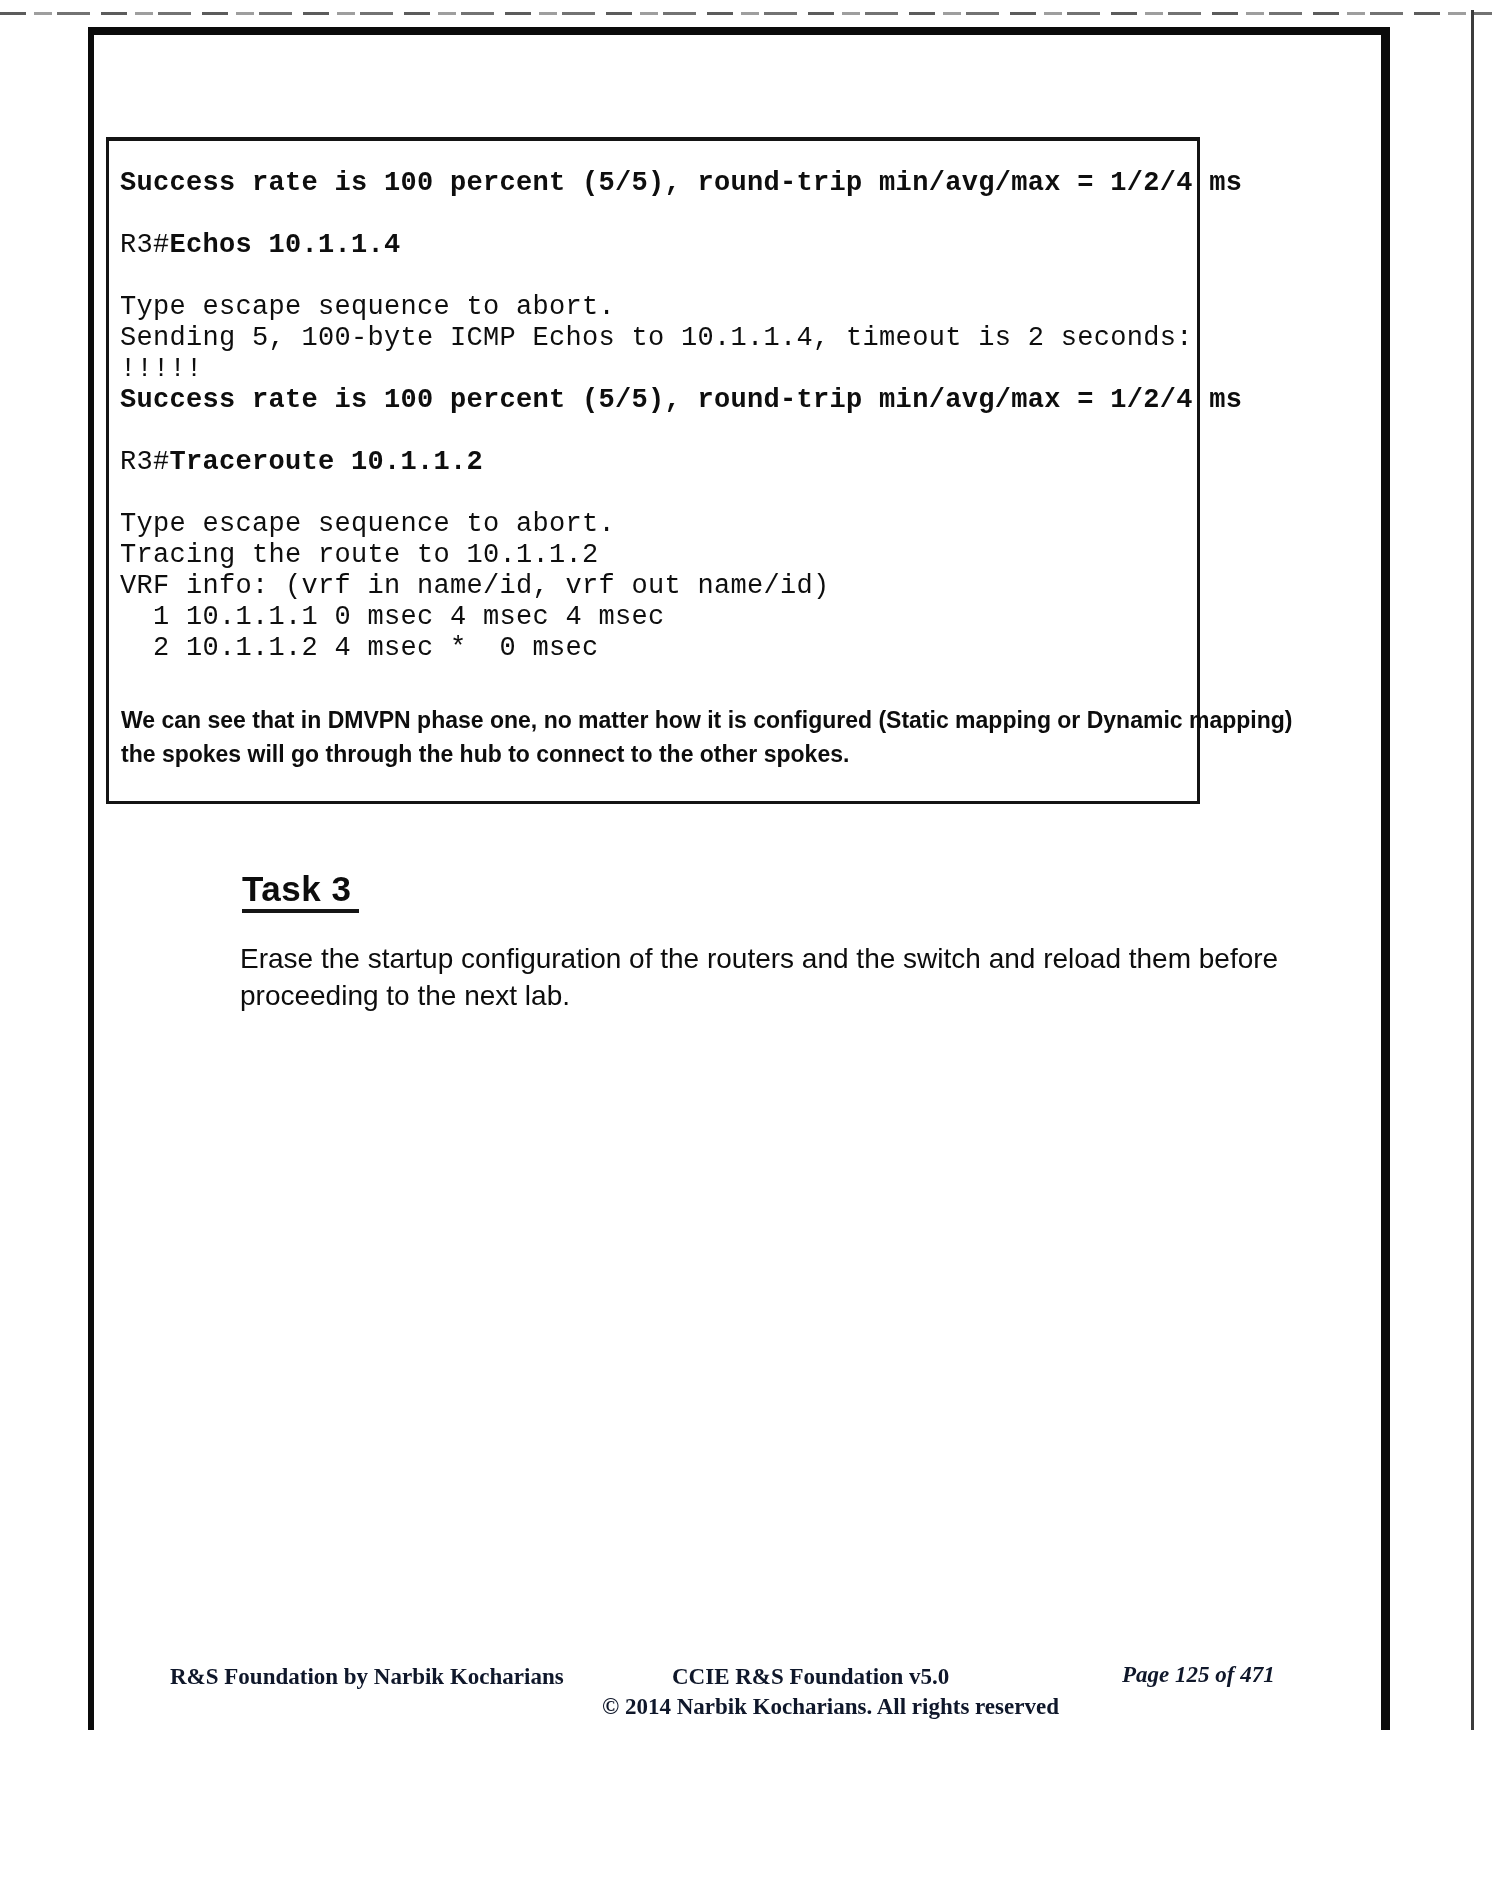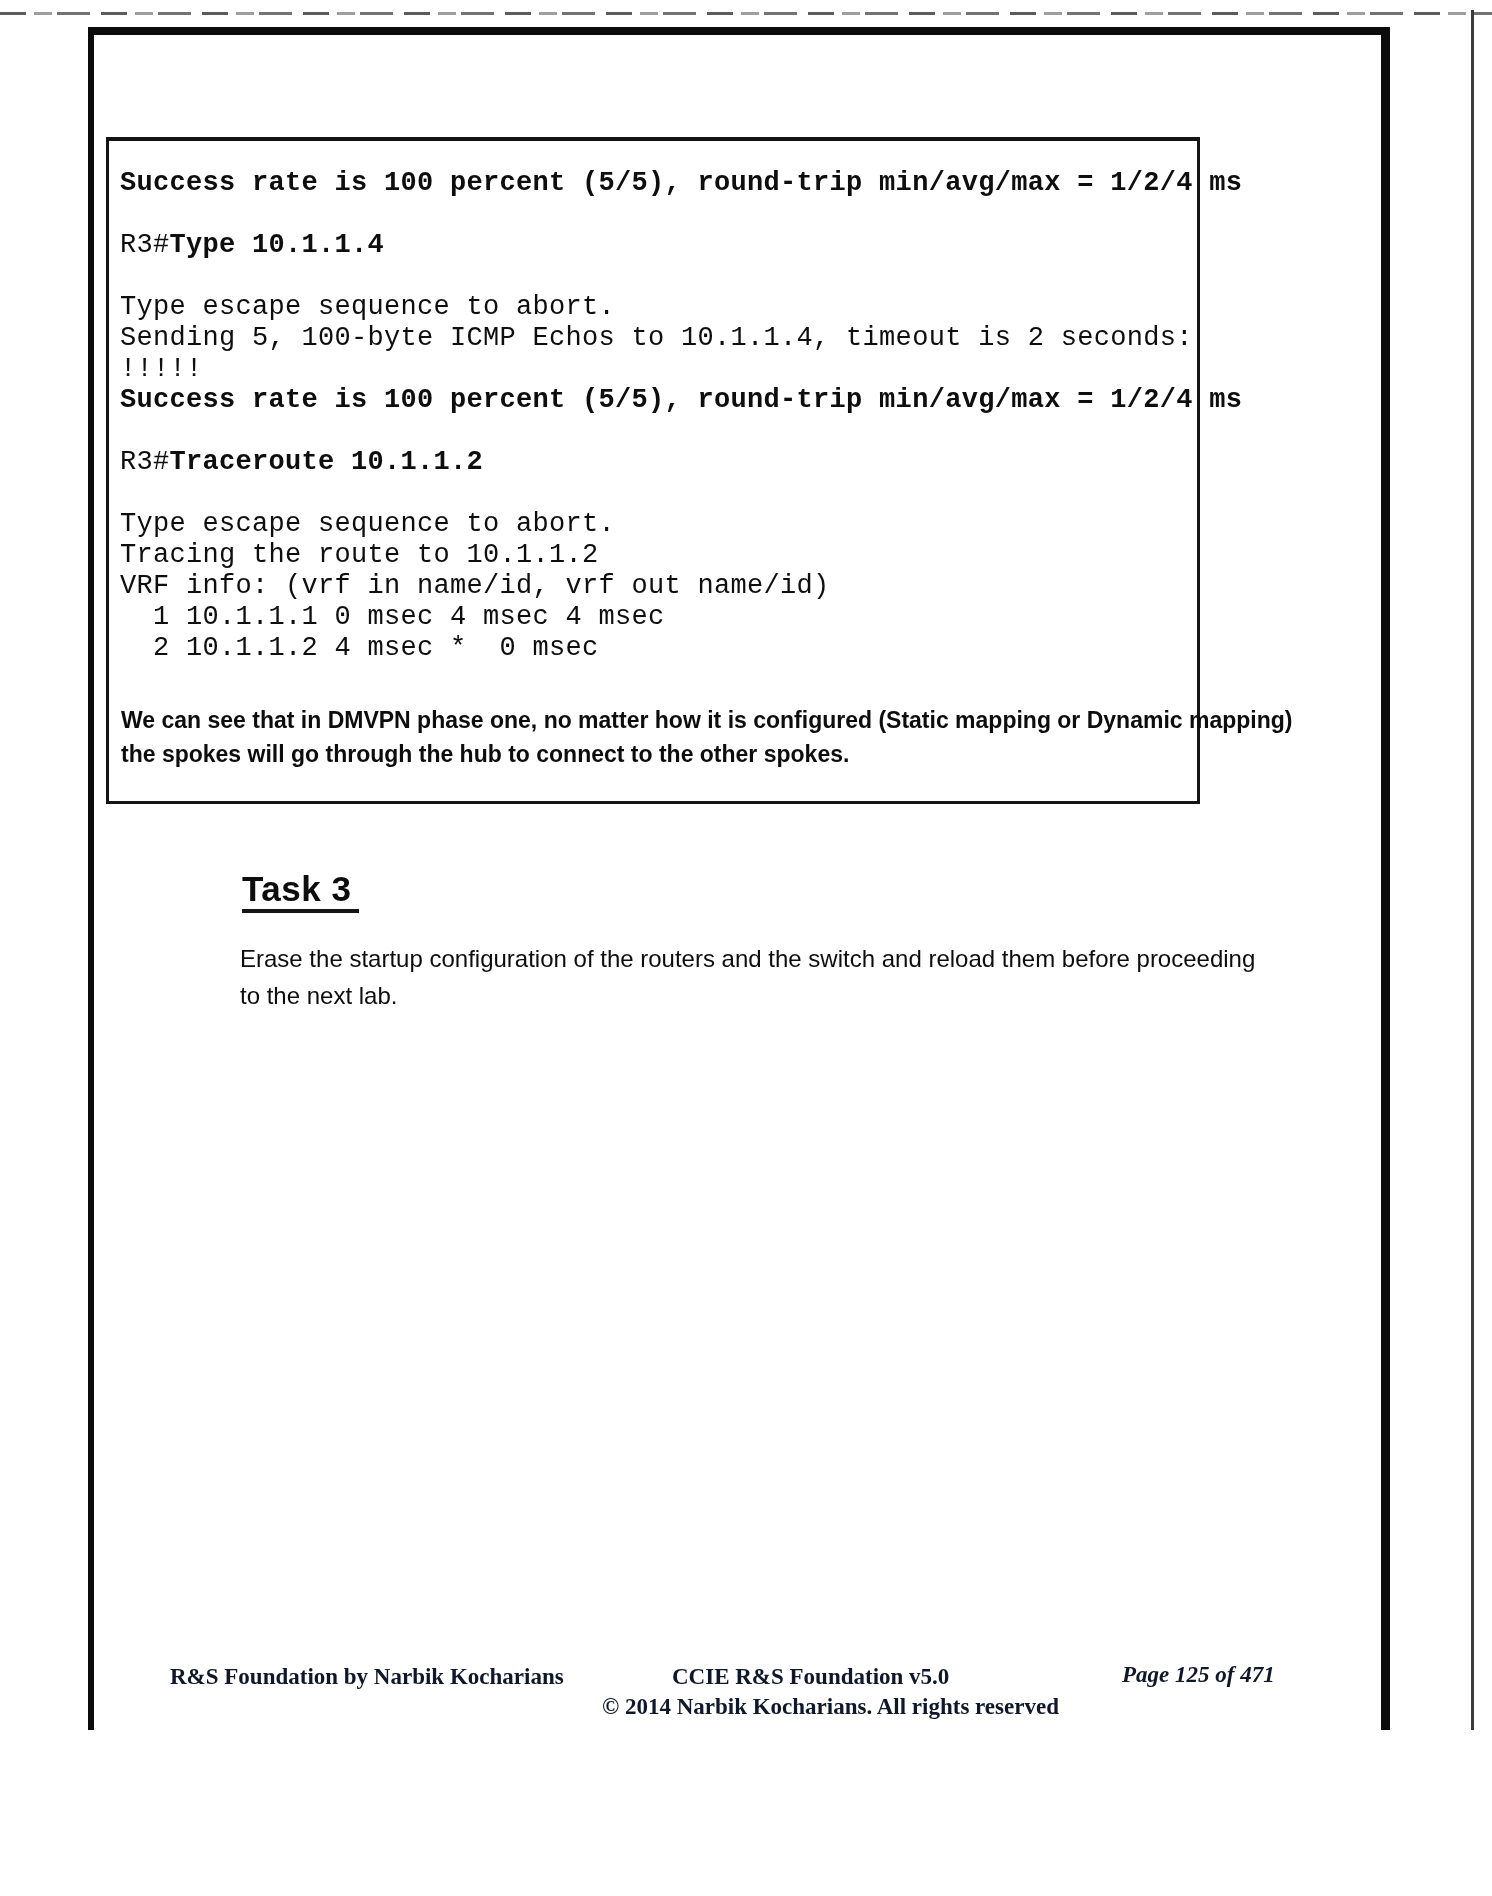--- a/index.html
+++ b/index.html
@@ -90,21 +90,21 @@
     font-size: 35px;
     letter-spacing: 0.5px;
     color: #0d0d0d;
     border-bottom: 4px solid #151515;
     padding: 0 8px 0 0;
   }
   .task-body {
     position: absolute;
     left: 240px; top: 940px;
     width: 1040px;
-    font-size: 24px;
+    font-size: 28px;
     line-height: 37px;
     color: #0d0d0d;
   }
 
   
   .footer-item {
     position: absolute;
     font-family: "Liberation Serif", serif;
     font-weight: bold;
     font-size: 23px;
@@ -123,21 +123,21 @@
 
   <div class="scan-line"></div>
   <div class="edge-line"></div>
 
   <div class="page-frame"></div>
 
   <div class="console-box">
     <div class="console-output">
         <div class="console-line bold">Success rate is 100 percent (5/5), round-trip min/avg/max = 1/2/4 ms</div>
         <div class="console-line">&nbsp;</div>
-        <div class="console-line"><span>R3#</span><b>Type 10.1.1.4</b></div>
+        <div class="console-line"><span>R3#</span><b>Echos 10.1.1.4</b></div>
         <div class="console-line">&nbsp;</div>
         <div class="console-line">Type escape sequence to abort.</div>
         <div class="console-line">Sending 5, 100-byte ICMP Echos to 10.1.1.4, timeout is 2 seconds:</div>
         <div class="console-line">!!!!!</div>
         <div class="console-line bold">Success rate is 100 percent (5/5), round-trip min/avg/max = 1/2/4 ms</div>
         <div class="console-line">&nbsp;</div>
         <div class="console-line"><span>R3#</span><b>Traceroute 10.1.1.2</b></div>
         <div class="console-line">&nbsp;</div>
         <div class="console-line">Type escape sequence to abort.</div>
         <div class="console-line">Tracing the route to 10.1.1.2</div>

